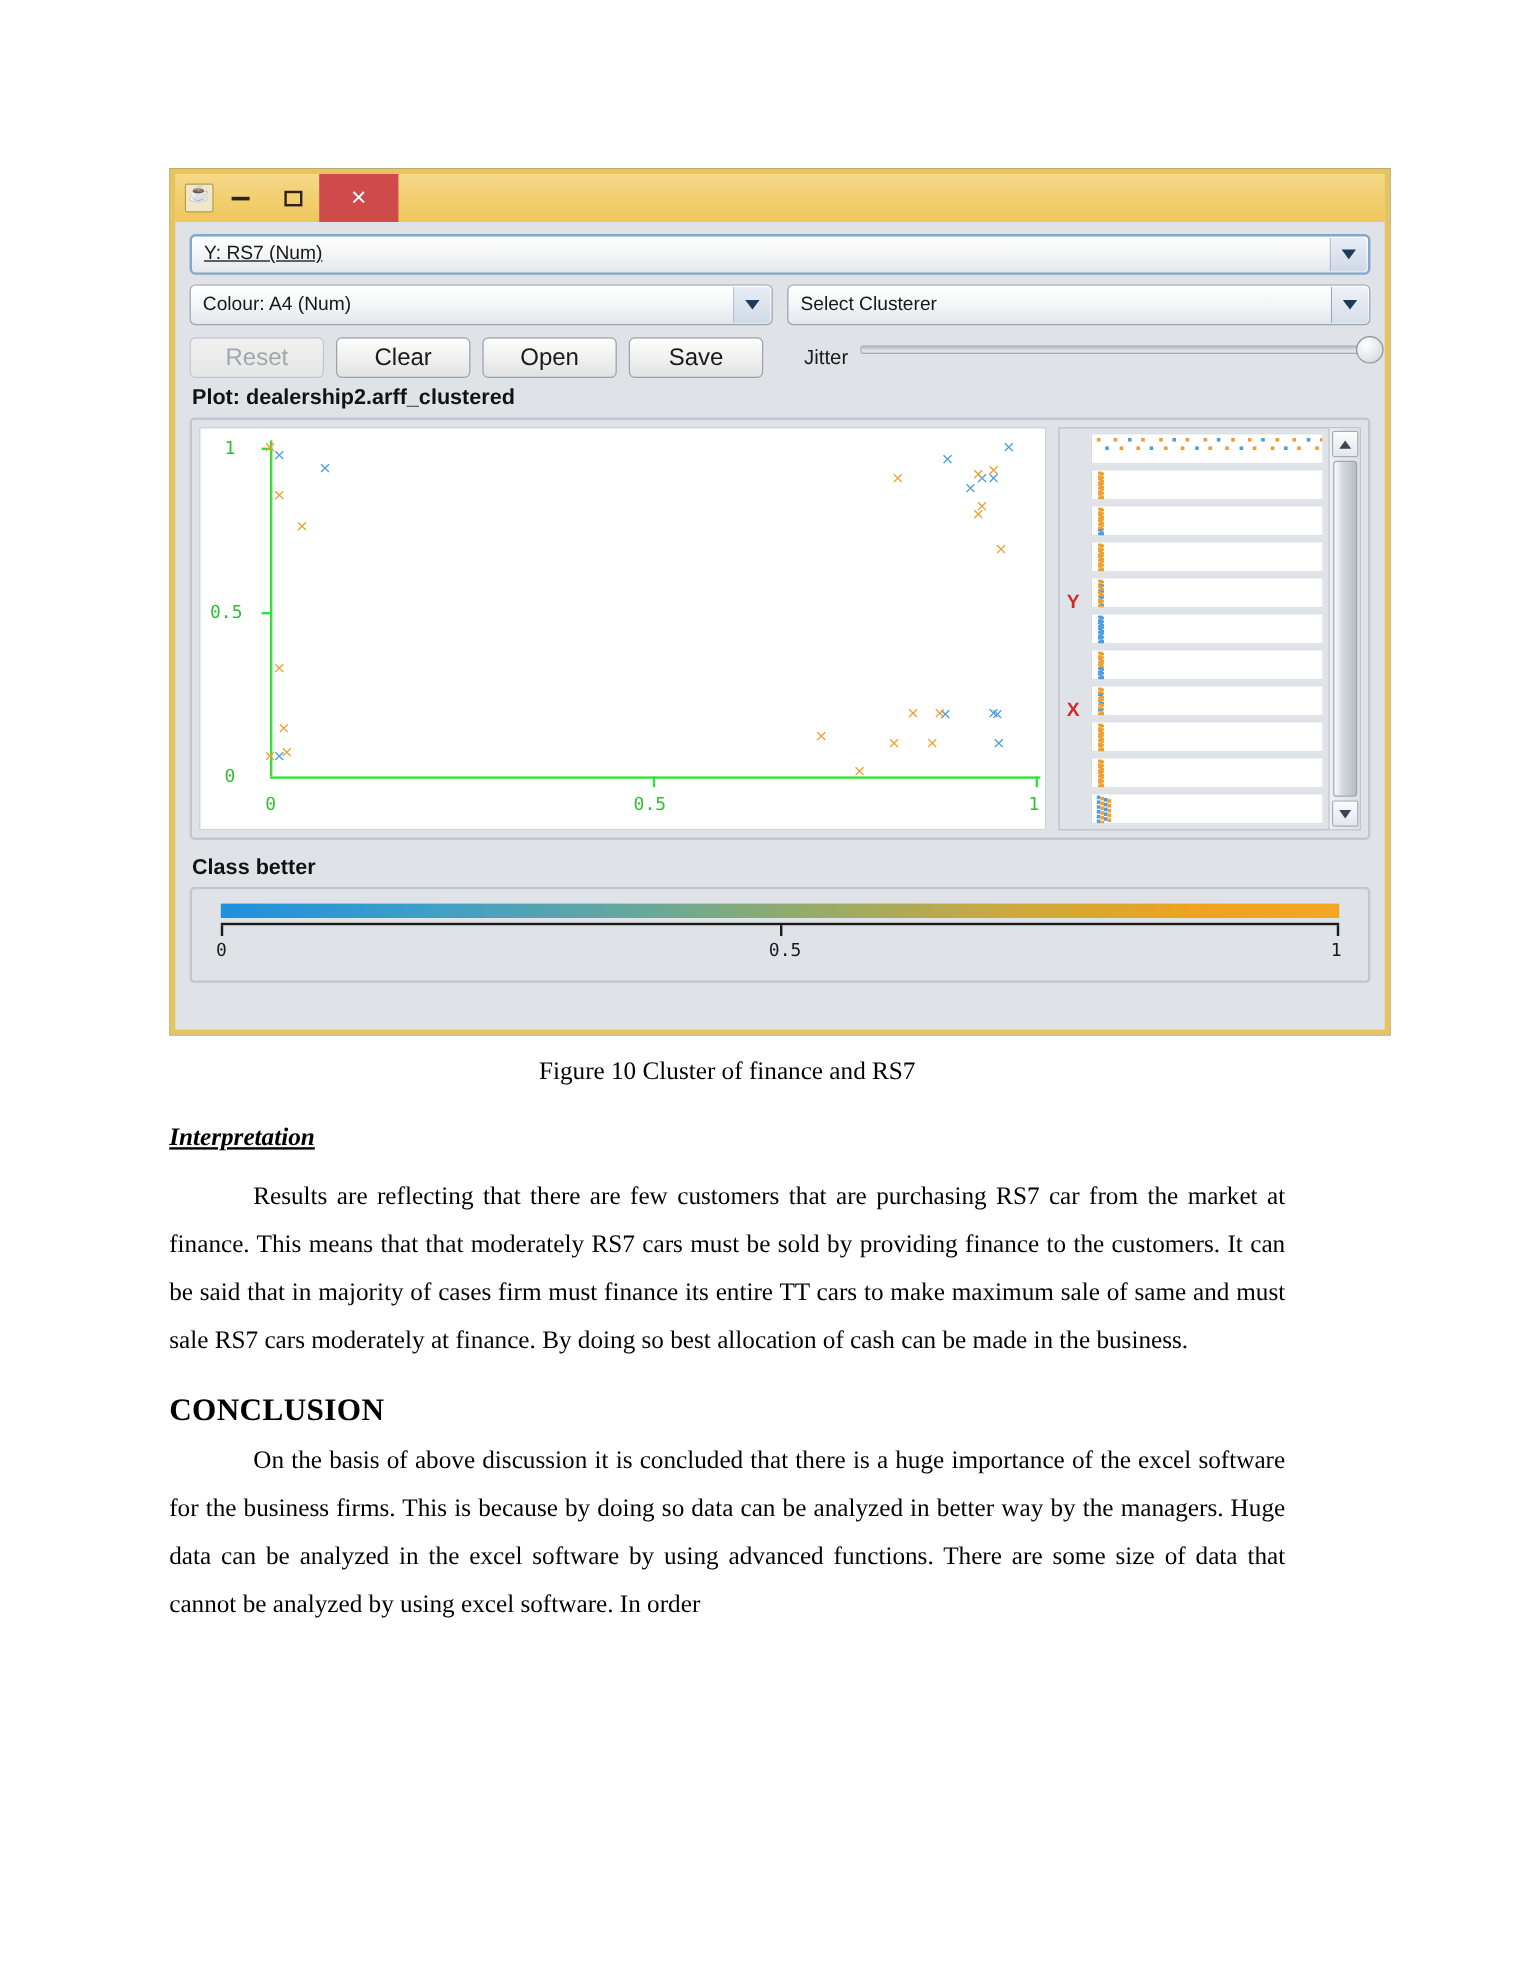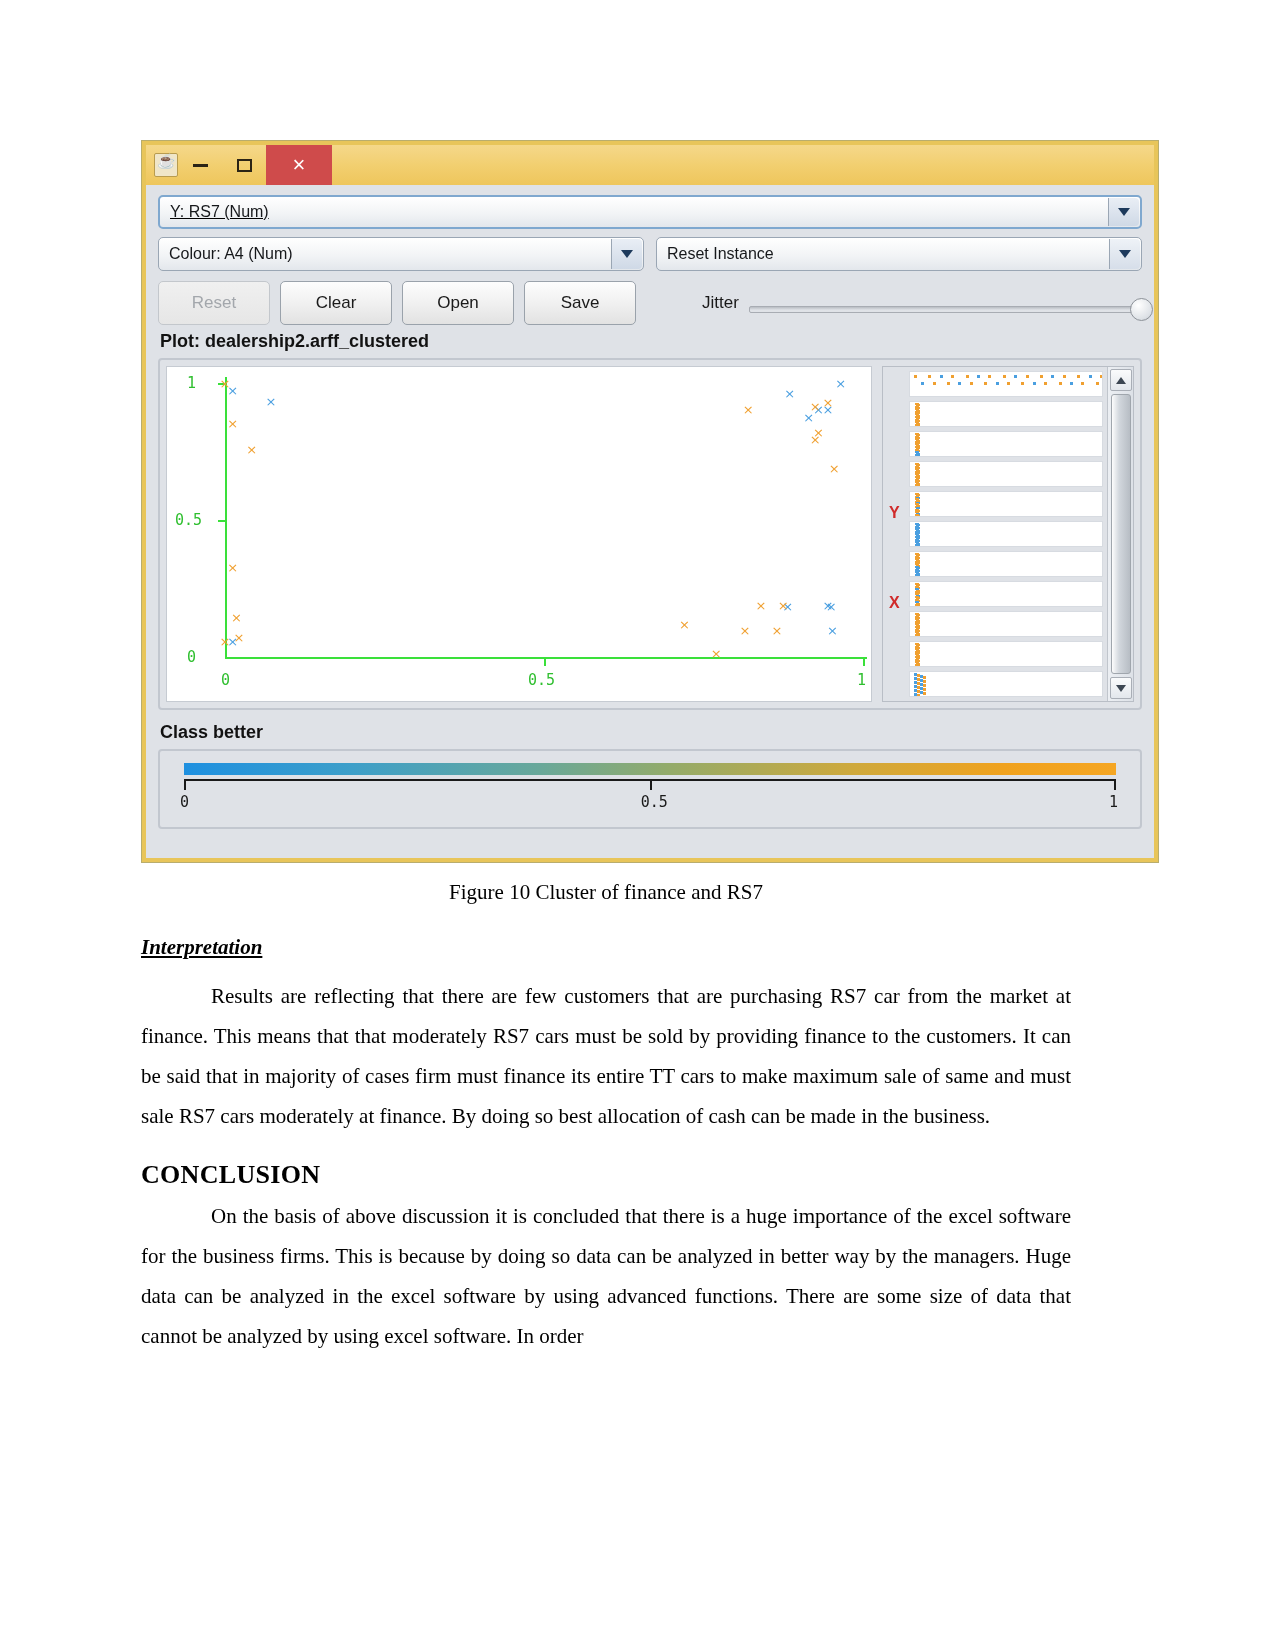--- a/index.html
+++ b/index.html
@@ -170,41 +170,41 @@
   
   .btn-row {
     display: flex;
     align-items: center;
     gap: 10px;
     margin-top: 10px;
     margin-bottom: 6px;
   }
   .btn {
     width: 112px;
-    height: 44px;
+    height: 34px;
     background: linear-gradient(180deg,#fdfdfd 0%, #f1f1f1 48%, #e2e2e2 100%);
     border: 1px solid #9aa2ab;
     border-radius: 5px;
     font-family: "Liberation Sans", sans-serif;
-    font-size: 17px;
+    font-size: 20px;
     color: #1a1a1a;
     display: flex;
     align-items: center;
     justify-content: center;
     box-sizing: border-box;
   }
   .btn.disabled {
     color: #a3a7ac;
     background: linear-gradient(180deg,#f0f0f0 0%, #e6e6e6 100%);
     border-color: #c3c7cc;
   }
   .jitter-wrap {
     display: flex;
-    align-items: flex-end;
-    margin-left: 56px;
+    align-items: flex-start;
+    margin-left: 24px;
     flex: 1 1 auto;
   }
   .jitter-label {
     font-family: "Liberation Sans", sans-serif;
     font-size: 17px;
     color: #1a1a1a;
     margin-right: 10px;
   }
   .jitter-track {
     flex: 1 1 auto;
@@ -462,21 +462,21 @@
         <span class="combo-arrow"></span>
       </div>
     </div>
 
     <div class="combo-row">
       <div class="combo">
         <span class="combo-label">Colour: A4 (Num)</span>
         <span class="combo-arrow"></span>
       </div>
       <div class="combo plain">
-        <span class="combo-label">Reset Instance</span>
+        <span class="combo-label">Select Clusterer</span>
         <span class="combo-arrow"></span>
       </div>
     </div>
 
     <div class="btn-row">
       <div class="btn disabled">Reset</div>
       <div class="btn">Clear</div>
       <div class="btn">Open</div>
       <div class="btn">Save</div>
       <div class="jitter-wrap">

